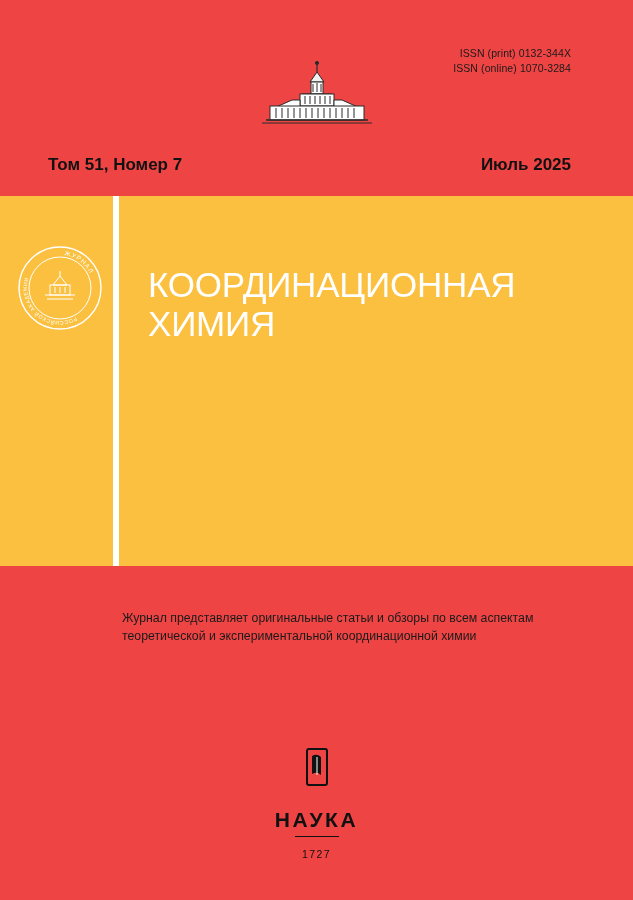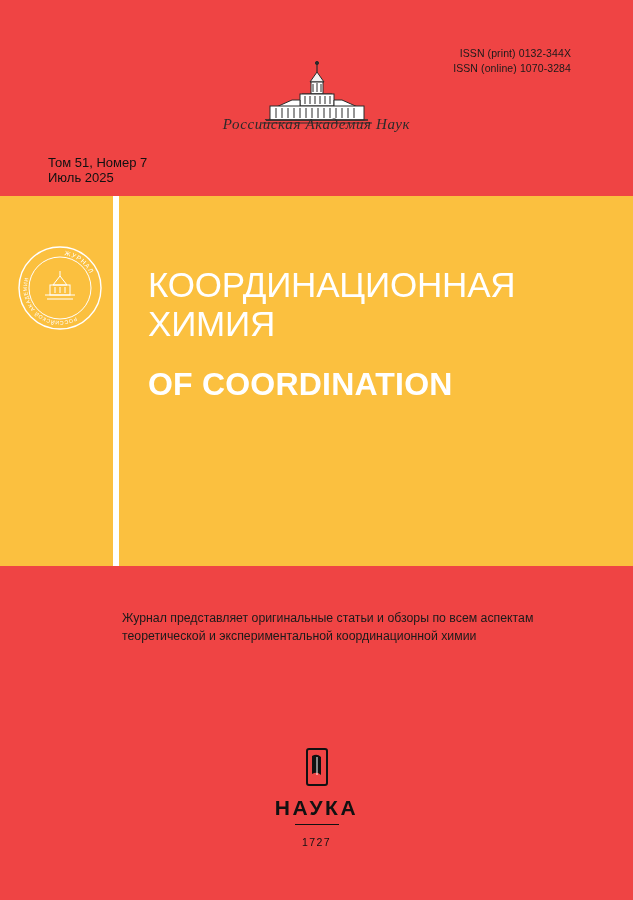--- a/index.html
+++ b/index.html
@@ -56,24 +56,23 @@
 
   
   .meta-row {
     position: absolute;
     top: 155px;
     left: 48px;
     right: 62px;
     display: flex;
     justify-content: space-between;
     align-items: baseline;
-    font-size: 13px;
-    font-weight: normal;
+    font-size: 17px;
+    font-weight: bold;
     color: #111111;
-    flex-direction: column;
   }
 
   
   .band {
     position: absolute;
     top: 196px;
     left: 0;
     width: 633px;
     height: 370px;
     background: #fbc03f;
@@ -146,21 +145,21 @@
     position: absolute;
     top: 748px;
     left: 0;
     right: 0;
     display: flex;
     flex-direction: column;
     align-items: center;
   }
   .pub-mark svg { display: block; }
   .pub-name {
-    margin-top: 8px;
+    margin-top: 20px;
     font-size: 21px;
     font-weight: bold;
     letter-spacing: 2.6px;
     color: #111111;
   }
   .pub-rule {
     margin-top: 4px;
     width: 44px;
     height: 1px;
     background: #111111;
@@ -199,21 +198,20 @@
 
           <path d="M22 48 L40 40 L48 40 L48 46" fill="#ffffff"></path>
           <path d="M108 48 L90 40 L82 40 L82 46" fill="#ffffff"></path>
           <rect x="18" y="46" width="94" height="14" fill="#ffffff"></rect>
           <path d="M24 48 v10 M30 48 v10 M36 48 v10 M42 48 v10 M48 48 v10 M54 48 v10 M60 48 v10 M66 48 v10 M72 48 v10 M78 48 v10 M84 48 v10 M90 48 v10 M96 48 v10 M102 48 v10"></path>
           <path d="M14 60 L116 60" stroke-width="1.3"></path>
           <path d="M10 63 L120 63" stroke-width="1"></path>
         </g>
       </svg>
     </span>
-    <div class="emblem-script">Российская Академия Наук</div>
   </div>
 
   <div class="meta-row">
     <div>Том 51, Номер 7</div>
     <div>Июль 2025</div>
   </div>
 
   <div class="band">
     <div class="band-left"></div>
     <div class="band-divider"></div>
@@ -239,21 +237,20 @@
         <text font-family="Liberation Sans, sans-serif" font-size="5.2" fill="#ffffff" letter-spacing="0.6">
           <textPath href="#sealtop" startOffset="42%">РОССИЙСКОЙ АКАДЕМИИ</textPath>
         </text>
       </svg>
     </span>
   </div>
 
   <div class="titles">
     <div class="title-ru">КООРДИНАЦИОННАЯ ХИМИЯ</div>
     <div class="title-en">
-      <div>OF COORDINATION</div>
     </div>
   </div>
 
   <div class="description">Журнал представляет оригинальные статьи и обзоры по всем аспектам теоретической и экспериментальной координационной химии</div>
 
   <div class="publisher">
     <span class="pub-mark">
       <svg width="30" height="40" viewBox="0 0 30 40">
         <rect x="5" y="1" width="20" height="36" rx="2" fill="none" stroke="#111111" stroke-width="2"></rect>
         <path d="M10 8 q5 -3 9 1 v18 q-4 -4 -9 -1 Z" fill="#111111"></path>

